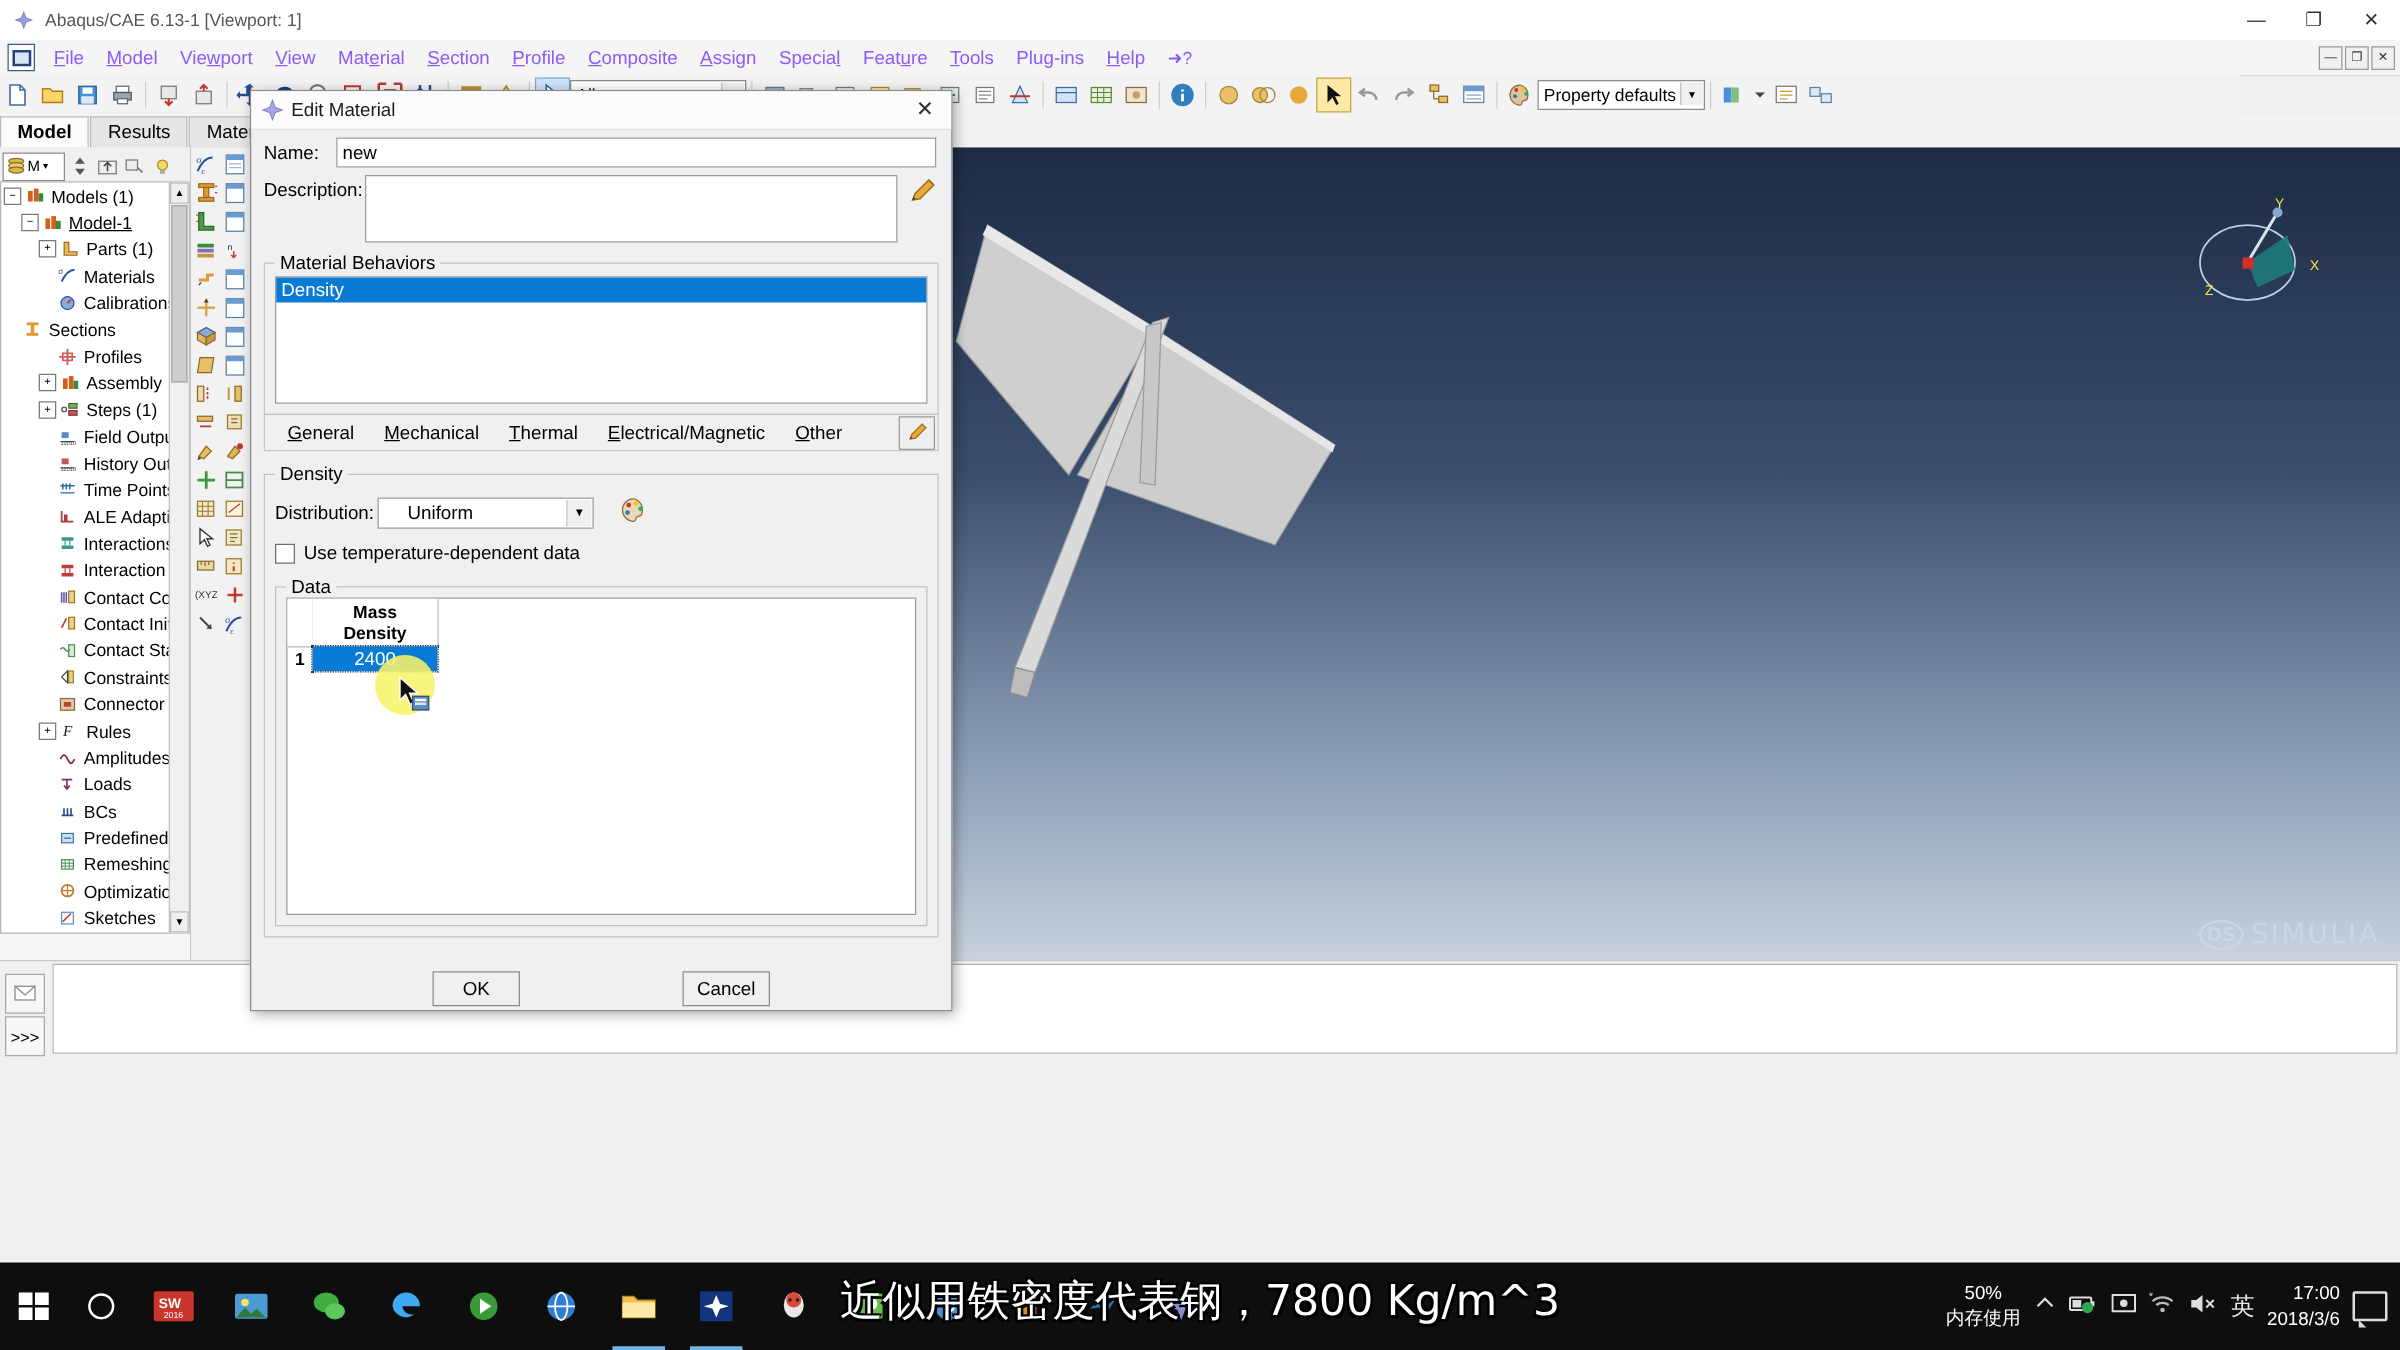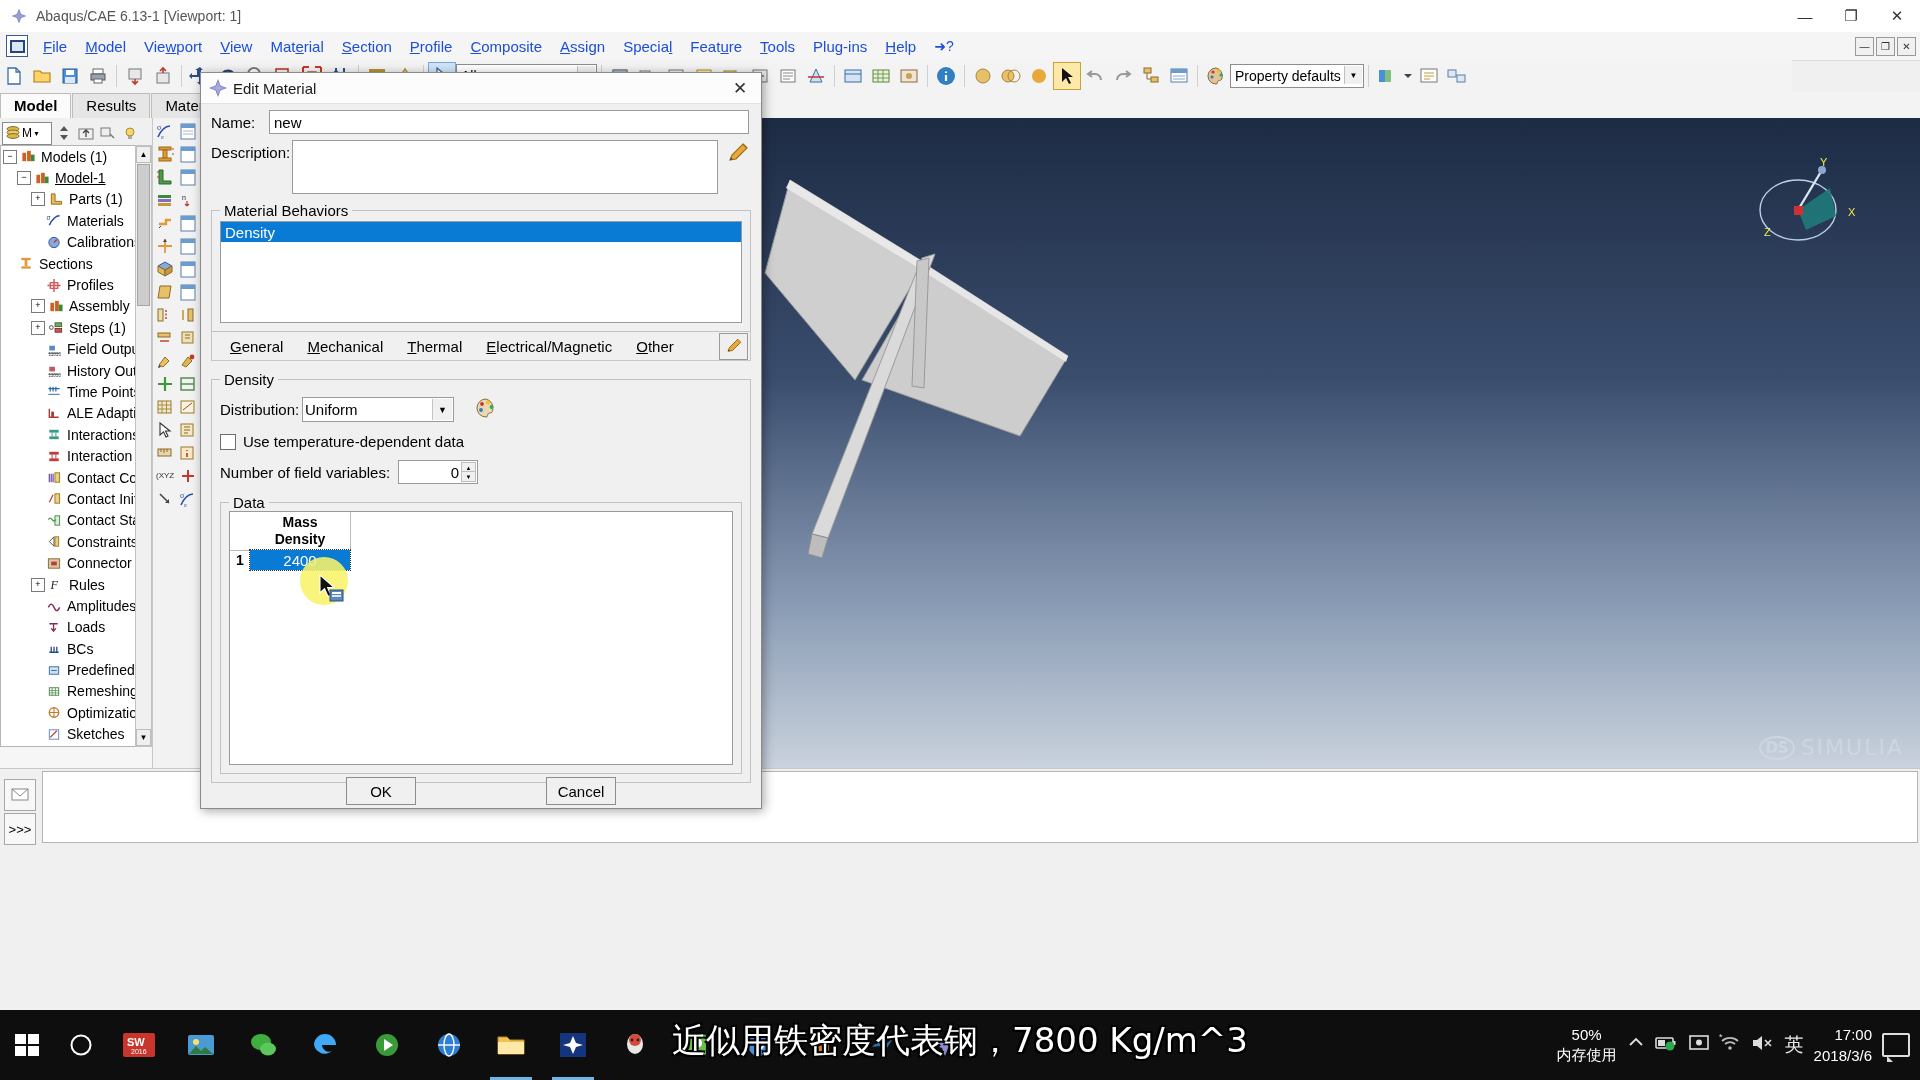--- a/index.html
+++ b/index.html
@@ -21,21 +21,21 @@
   .tb-btns{margin-left:auto;display:flex;height:32px;}
   .tb-btn{width:46px;height:32px;display:flex;align-items:center;justify-content:center;
     font-size:15px;color:#333;}
 
   
   .menubar{position:absolute;left:0;top:32px;width:1920px;height:28px;background:#f5f5f5;
     border-bottom:1px solid #dcdcdc;display:flex;align-items:center;}
   .menu-app-icon{width:20px;height:20px;margin:0 6px 0 6px;border:1px solid #3b5a8f;
     background:#ffffff;display:flex;align-items:center;justify-content:center;}
   .menu-app-icon .inner{width:11px;height:9px;border:2px solid #24457d;background:#dbe6f5;}
-  .menu-item{padding:3px 9px;font-size:15px;color:#1d4ed8;cursor:default;white-space:nowrap;}
+  .menu-item{padding:3px 9px;font-size:15px;color:#8b5cf6;cursor:default;white-space:nowrap;}
   .menu-item u{text-decoration:underline;}
   .menubar .mb-right{margin-left:auto;display:flex;align-items:center;gap:2px;padding-right:4px;}
   .mb-sq{width:17px;height:17px;border:1px solid #9a9a9a;background:#f0f0f0;font-size:10px;
     display:flex;align-items:center;justify-content:center;color:#333;}
 
   
   .toolbar{position:absolute;left:0;top:60px;width:1792px;height:32px;background:#f3f3f3;
     border-bottom:1px solid #d5d5d5;display:flex;align-items:center;}
   .tool{width:26px;height:26px;margin:0 1px;display:flex;align-items:center;justify-content:center;
     position:relative;}
@@ -134,21 +134,21 @@
 
   .tabrow{display:flex;align-items:center;border:1px solid #c7c7c7;border-top:none;
     background:#f0f0f0;height:28px;padding-left:6px;gap:0px;}
   .tabi{font-size:15px;padding:2px 12px;}
   .tabi u{text-decoration:underline;}
 
   .pencil-btn{width:27px;height:25px;border:1px solid #9a9a9a;background:#efefef;
     display:flex;align-items:center;justify-content:center;}
 
   .select{height:23px;border:1px solid #9b9b9b;background:#fff;font-size:15px;
-    display:flex;align-items:center;padding-left:2px;position:relative;}
+    display:flex;align-items:center;padding-left:23px;position:relative;}
   .select .sarrow{position:absolute;right:1px;top:1px;bottom:1px;width:19px;background:#f0f0f0;
     border-left:1px solid #c3c3c3;display:flex;align-items:center;justify-content:center;font-size:9px;}
 
   .chk{width:14px;height:14px;border:1px solid #6d6d6d;background:#fff;margin-right:7px;flex:0 0 14px;}
 
   .spin{height:22px;border:1px solid #9b9b9b;background:#fff;width:60px;position:relative;
     font-size:15px;display:flex;align-items:center;justify-content:flex-end;padding-right:18px;}
   .spin .sb{position:absolute;right:1px;width:13px;height:9px;background:#f0f0f0;border:1px solid #bdbdbd;
     display:flex;align-items:center;justify-content:center;font-size:6px;}
   .spin .sb.up{top:1px;} .spin .sb.dn{bottom:1px;}
@@ -1147,28 +1147,20 @@
               <circle cx="7" cy="14" r="1.9" fill="#2980b9"></circle>
             </svg>
           </div>
         </div>
 
         <div class="row" style="margin-top:10px;">
           <div class="chk"></div>
           <span class="lbl">Use temperature-dependent data</span>
         </div>
 
-        <div class="row" style="margin-top:10px;">
-          <span class="lbl">Number of field variables:</span>
-          <div class="spin" style="margin-left:8px;">
-            <span>0</span>
-            <div class="sb up">▲</div>
-            <div class="sb dn">▼</div>
-          </div>
-        </div>
 
         <div class="group" style="margin-top:18px;padding:8px;">
           <span class="glegend">Data</span>
           <div class="datagrid">
             <div class="dg-corner"></div>
             <div class="dg-hdrcell">
               <span>Mass</span>
               <span>Density</span>
             </div>
             <div class="dg-rowno">1</div>

